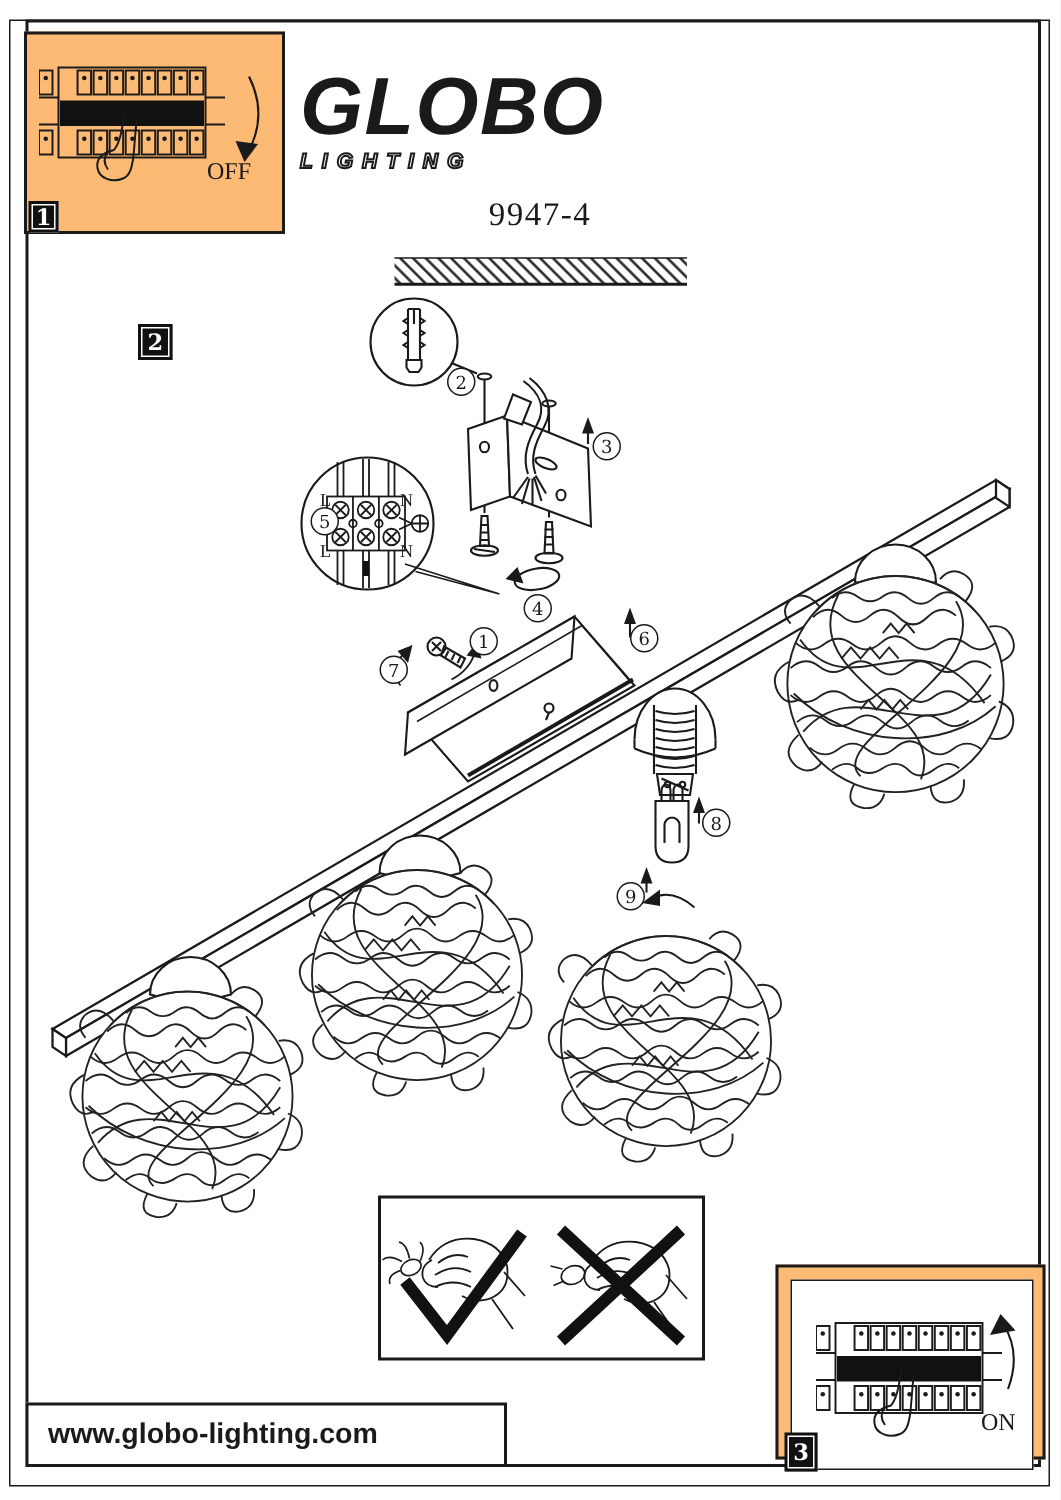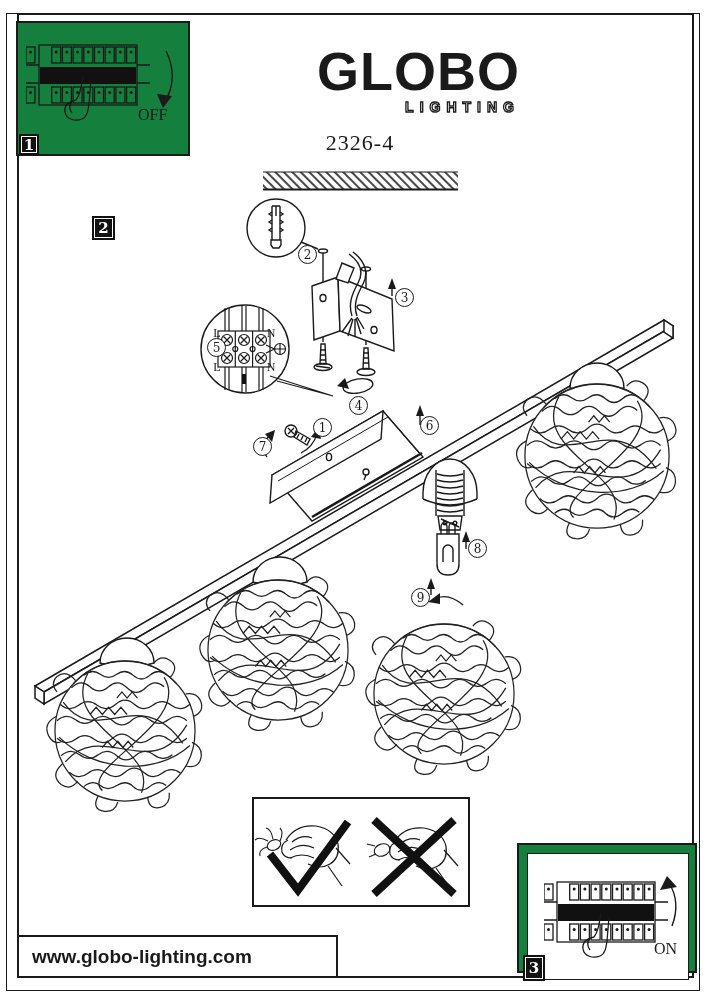--- a/index.html
+++ b/index.html
@@ -3,30 +3,30 @@
 <meta charset="utf-8">
 <style>
   html,body{margin:0;padding:0;background:#e8e8e8;}
   #page{position:relative;width:707px;height:1000px;background:#fff;overflow:hidden;
         font-family:"Liberation Sans",sans-serif;color:#1a1a1a;}
   .abs{position:absolute;}
   
   #frame-outer{left:6px;top:13px;width:694px;height:978px;border:1.4px solid #1a1a1a;box-sizing:border-box;}
   #frame-main{left:17px;top:13px;width:677px;height:965px;border:2px solid #1a1a1a;box-sizing:border-box;}
   
-  .panelbox{background:#15803d;border:2.5px solid #1a1a1a;box-sizing:border-box;}
+  .panelbox{background:#fdba74;border:2.5px solid #1a1a1a;box-sizing:border-box;}
   #box1{left:16px;top:21px;width:174px;height:135px;}
   #box3{left:517px;top:843px;width:180px;height:130px;}
   #box3-inner{left:8px;top:8px;width:162px;height:127px;border:1.6px solid #1a1a1a;box-sizing:border-box;background:#fff;}
   #warnbox{left:252px;top:797px;width:218px;height:110px;background:#fff;border:2px solid #1a1a1a;box-sizing:border-box;}
   #urlbox{left:17px;top:935px;width:321px;height:43px;border:2px solid #1a1a1a;box-sizing:border-box;background:#fff;
           display:flex;align-items:center;}
   #urlbox .txt{padding-left:13px;font-weight:bold;font-size:19px;letter-spacing:0px;}
   
-  #logo-wrap{left:200px;top:44px;width:320px;text-align:right;}
+  #logo-wrap{left:200px;top:44px;width:320px;text-align:left;font-style:italic;}
   #logo-main{font-size:54px;font-weight:bold;letter-spacing:1px;line-height:1.0;}
   #logo-sub{font-size:14px;font-weight:bold;letter-spacing:6px;color:#fff;
             -webkit-text-stroke:1.3px #1a1a1a;text-shadow:0 0 1px #444;margin-top:1px;}
   #model-no{left:200px;top:130px;width:320px;text-align:center;
             font-family:"Liberation Serif",serif;font-size:22px;letter-spacing:1px;}
   
   .badge{background:#111;color:#fff;display:flex;align-items:center;justify-content:center;
          font-family:"DejaVu Serif",serif;font-weight:bold;font-size:15px;
          box-shadow:inset 0 0 0 2px #111, inset 0 0 0 3px #fff;}
   #badge1{left:1px;top:111px;width:20px;height:21px;}
@@ -270,21 +270,21 @@
         <path d="M267,457 Q258,446 271,434" stroke-width="1.2"></path>
         <polygon points="275,430 265,434 272,442" fill="#1a1a1a" stroke="none"></polygon>
       </g>
     </g>
   </svg>
 
   <div class="abs" id="logo-wrap">
     <div id="logo-main">GLOBO</div>
     <div id="logo-sub">LIGHTING</div>
   </div>
-  <div class="abs" id="model-no">2326-4</div>
+  <div class="abs" id="model-no">9947-4</div>
 
   <div class="abs panelbox" id="box1">
     <svg width="169" height="130" viewBox="0 0 169 130">
       <use href="#breaker" x="8" y="16" width="124" height="84"></use>
       <g stroke="#1a1a1a" fill="none" stroke-width="1.4">
         <path d="M148,28 Q161,54 147,79"></path>
       </g>
       <polygon points="145,85 154,73 139,71" fill="#1a1a1a"></polygon>
     </svg>
     <div class="abs offon" style="left:120px;top:83px;">OFF</div>

